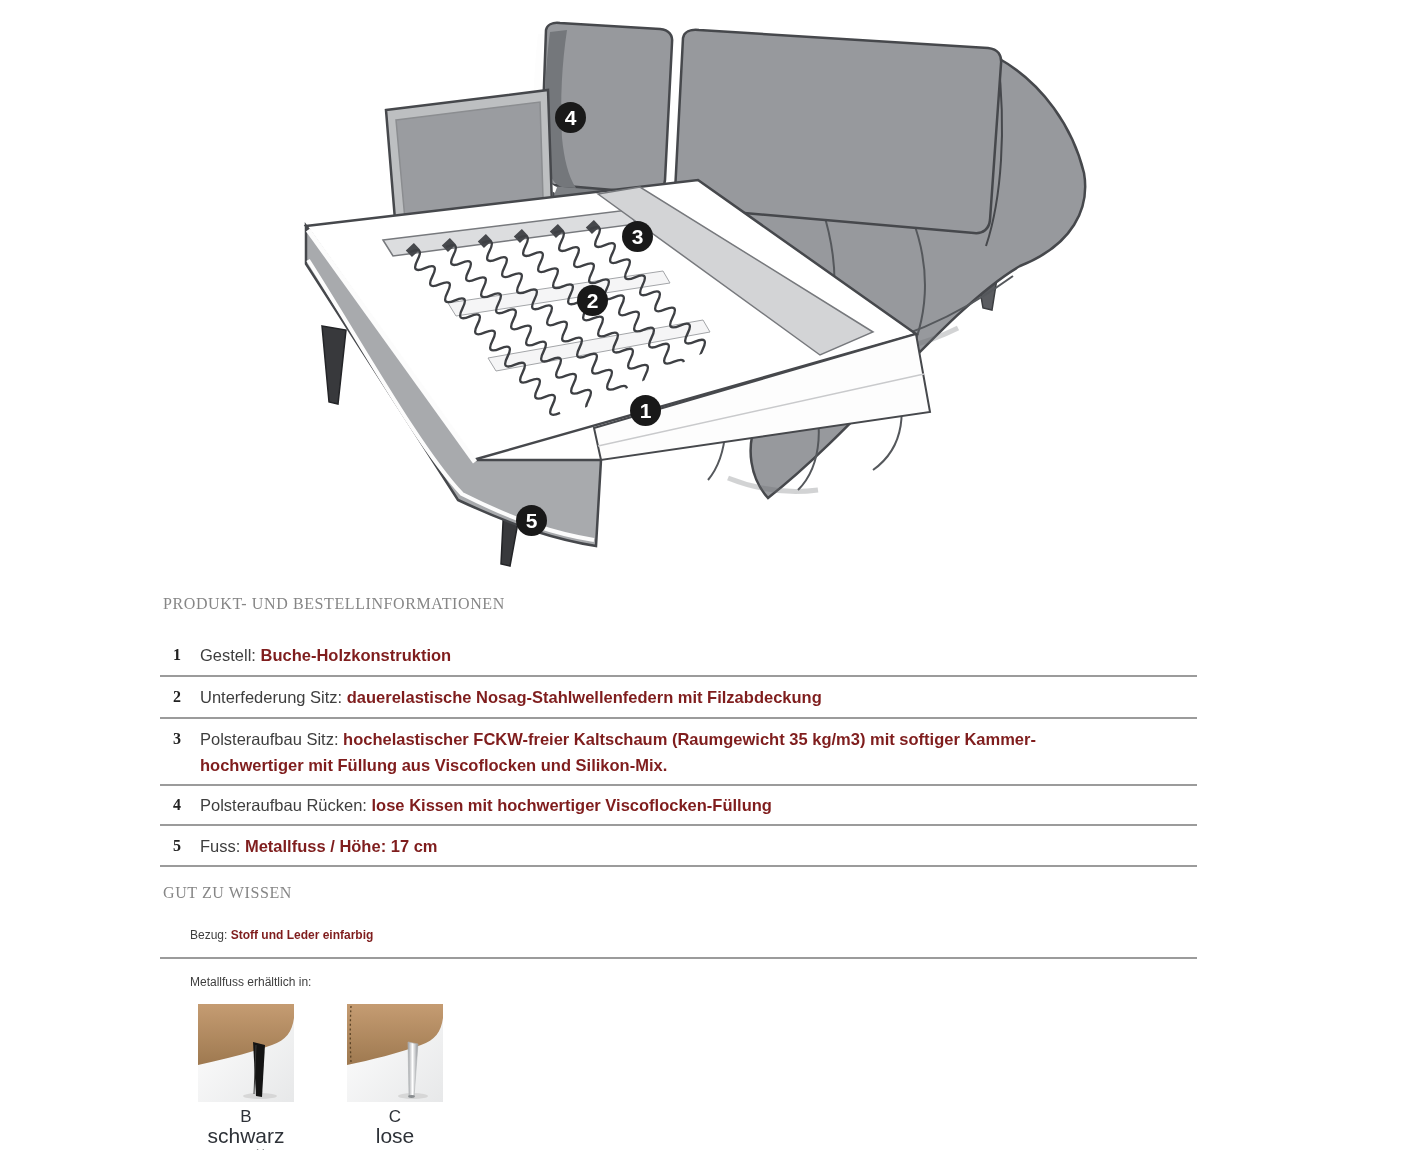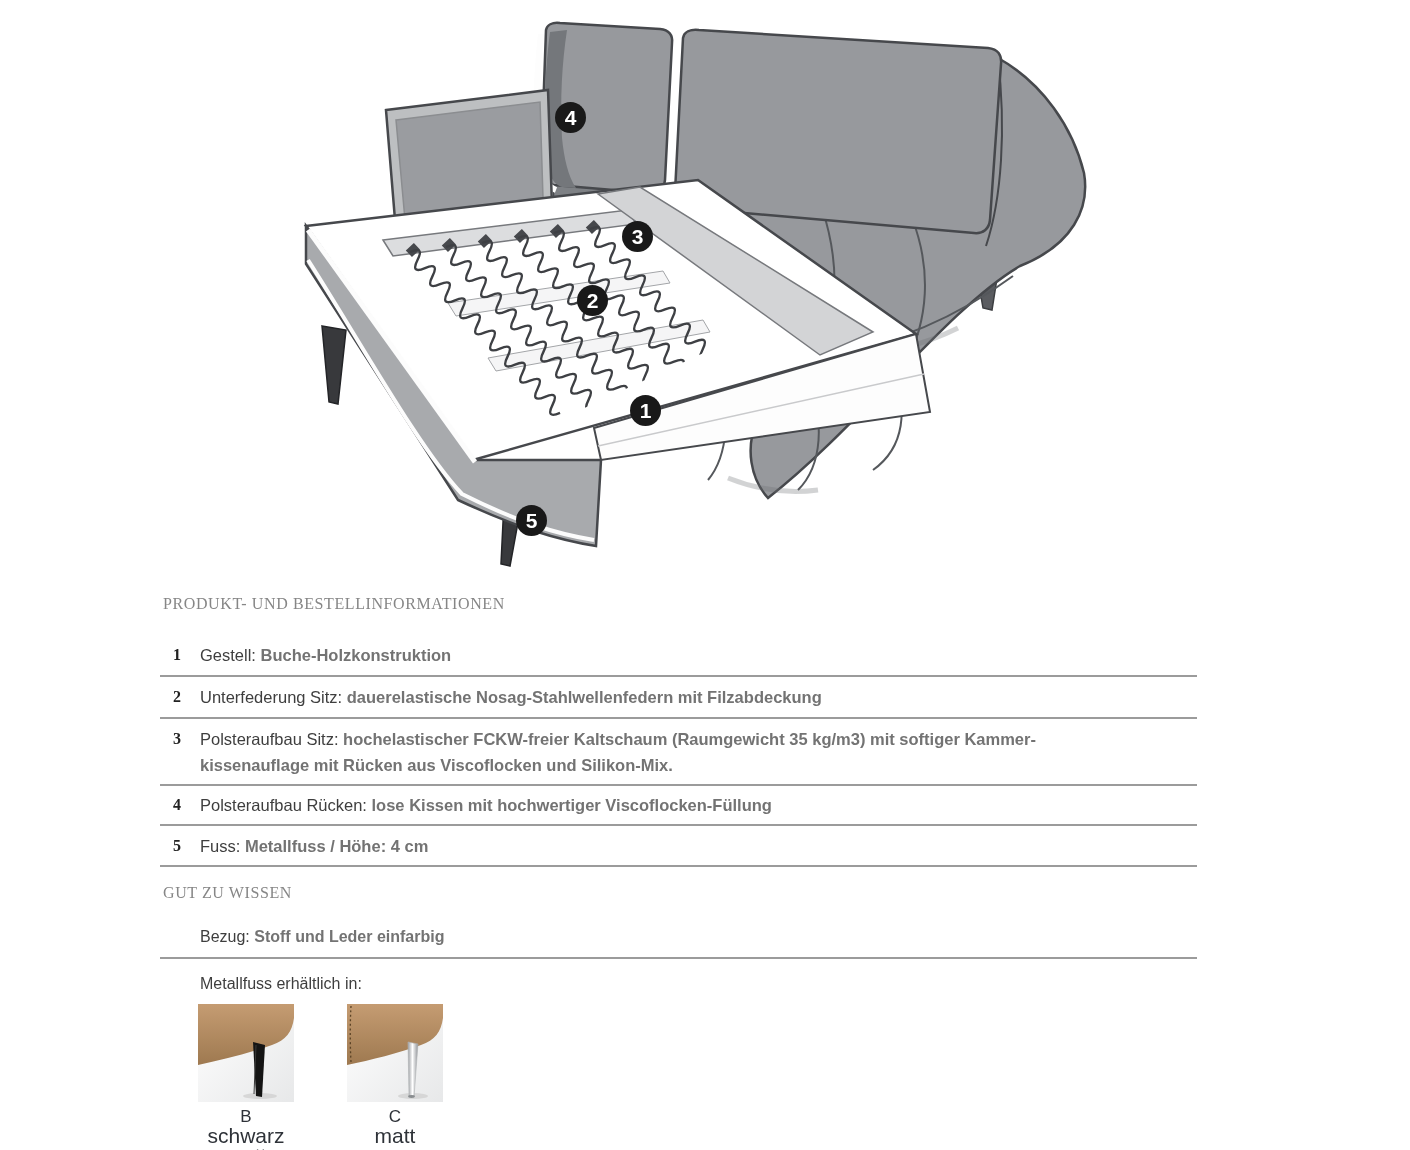--- a/index.html
+++ b/index.html
@@ -11,23 +11,23 @@
          color:#fff;font-weight:bold;font-size:21px;line-height:31px;text-align:center;
          font-family:"Liberation Sans",sans-serif;}
   
   .sec-title{position:absolute;left:163px;font-family:"Liberation Serif",serif;
              font-size:16px;color:#868686;letter-spacing:.6px;white-space:nowrap;}
   
   .row{position:absolute;left:160px;width:1038px;font-size:16.5px;color:#3e3e3e;line-height:26px;}
   .row .num{position:absolute;left:13px;top:0;font-family:"Liberation Serif",serif;
             font-weight:bold;font-size:16px;color:#222;}
   .row .txt{display:block;padding-left:40px;white-space:nowrap;}
-  .row b, .plain-row b{color:#737373;}
+  .row b, .plain-row b{color:#7f1d1d;}
   .sep{position:absolute;left:160px;width:1037px;height:2px;background:#9b9b9b;}
-  .plain-row{position:absolute;left:200px;font-size:16px;color:#3e3e3e;white-space:nowrap;}
+  .plain-row{position:absolute;left:190px;font-size:12px;color:#3e3e3e;white-space:nowrap;}
   
   .foot-fig{position:absolute;top:1004px;width:110px;text-align:center;color:#2e3238;}
   .foot-fig svg{display:block;margin:0 auto;}
   .foot-fig .code{font-size:17px;margin-top:5px;line-height:19px;}
   .foot-fig .name{font-size:21px;line-height:20px;}
 </style>
 </head>
 <body>
 
 <div class="page">
@@ -144,33 +144,33 @@
   <div class="sep" style="top:675px;"></div>
 
   <div class="row" style="top:684px;">
     <span class="num">2</span>
     <span class="txt"><span>Unterfederung Sitz:</span> <b>dauerelastische Nosag-Stahlwellenfedern mit Filzabdeckung</b></span>
   </div>
   <div class="sep" style="top:717px;"></div>
 
   <div class="row" style="top:726px;">
     <span class="num">3</span>
-    <span class="txt"><span>Polsteraufbau Sitz:</span> <b>hochelastischer FCKW-freier Kaltschaum (Raumgewicht 35 kg/m3) mit softiger Kammer-</b><br><b>kissenauflage mit Rücken aus Viscoflocken und Silikon-Mix.</b></span>
+    <span class="txt"><span>Polsteraufbau Sitz:</span> <b>hochelastischer FCKW-freier Kaltschaum (Raumgewicht 35 kg/m3) mit softiger Kammer-</b><br><b>hochwertiger mit Füllung aus Viscoflocken und Silikon-Mix.</b></span>
   </div>
   <div class="sep" style="top:784px;"></div>
 
   <div class="row" style="top:792px;">
     <span class="num">4</span>
     <span class="txt"><span>Polsteraufbau Rücken:</span> <b>lose Kissen mit hochwertiger Viscoflocken-Füllung</b></span>
   </div>
   <div class="sep" style="top:824px;"></div>
 
   <div class="row" style="top:833px;">
     <span class="num">5</span>
-    <span class="txt"><span>Fuss:</span> <b>Metallfuss / Höhe: 4 cm</b></span>
+    <span class="txt"><span>Fuss:</span> <b>Metallfuss / Höhe: 17 cm</b></span>
   </div>
   <div class="sep" style="top:865px;"></div>
 
   <div class="sec-title" style="top:884px;">GUT ZU WISSEN</div>
 
   <div class="plain-row" style="top:928px;">
     <span>Bezug:</span> <b>Stoff und Leder einfarbig</b>
   </div>
   <div class="sep" style="top:957px;"></div>
 
@@ -216,16 +216,16 @@
         </linearGradient>
       </defs>
       <rect width="96" height="98" fill="url(#bgC)"></rect>
       <ellipse cx="66" cy="92" rx="15" ry="3" fill="#cfcfcf" opacity=".75"></ellipse>
       <path d="M0,0 H96 V14 C94,28 88,36 74,41 C52,49 24,56 0,61 Z" fill="url(#tanC)"></path>
       <path d="M4,2 C3,20 3,40 4,58" stroke="#5b4326" stroke-width="1.3" stroke-dasharray="2,2.5" fill="none"></path>
       <polygon points="61,38 71,40 67,93 62,92" fill="url(#chromeC)" stroke="#b0b3b6" stroke-width=".6"></polygon>
       <ellipse cx="64.5" cy="92.5" rx="3.4" ry="1.4" fill="#8a8d90"></ellipse>
     </svg>
     <div class="code">C</div>
-    <div class="name">matt</div>
+    <div class="name">lose</div>
   </div>
 
 </div>
 
 </body></html>

